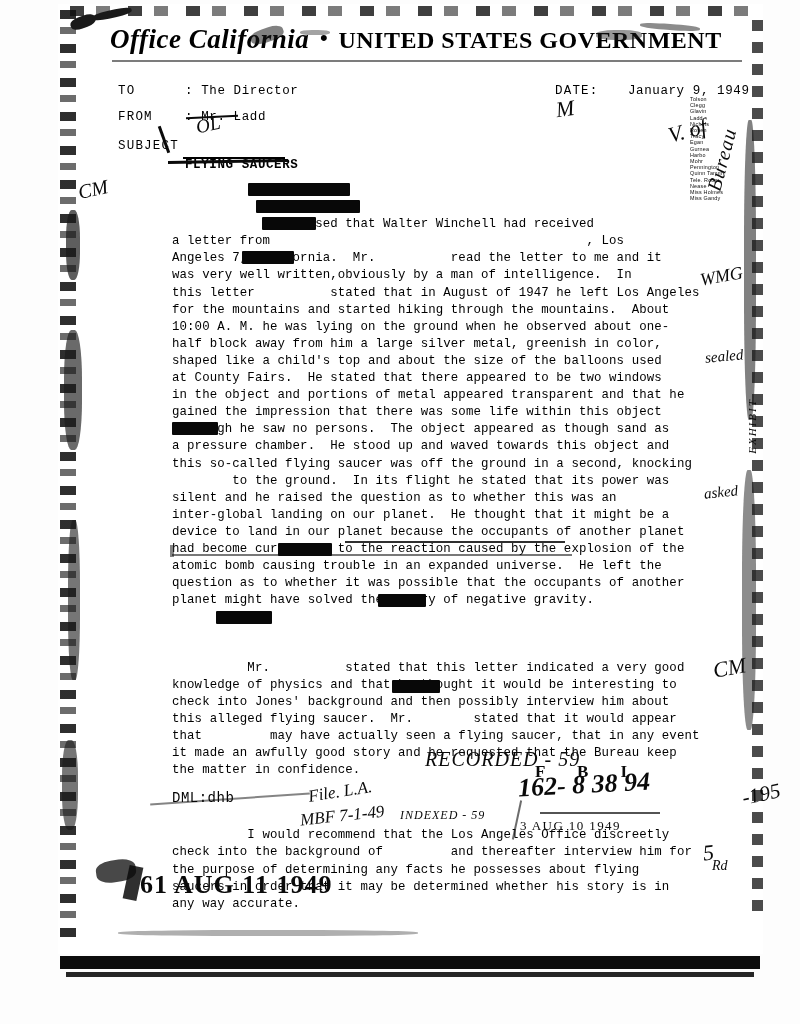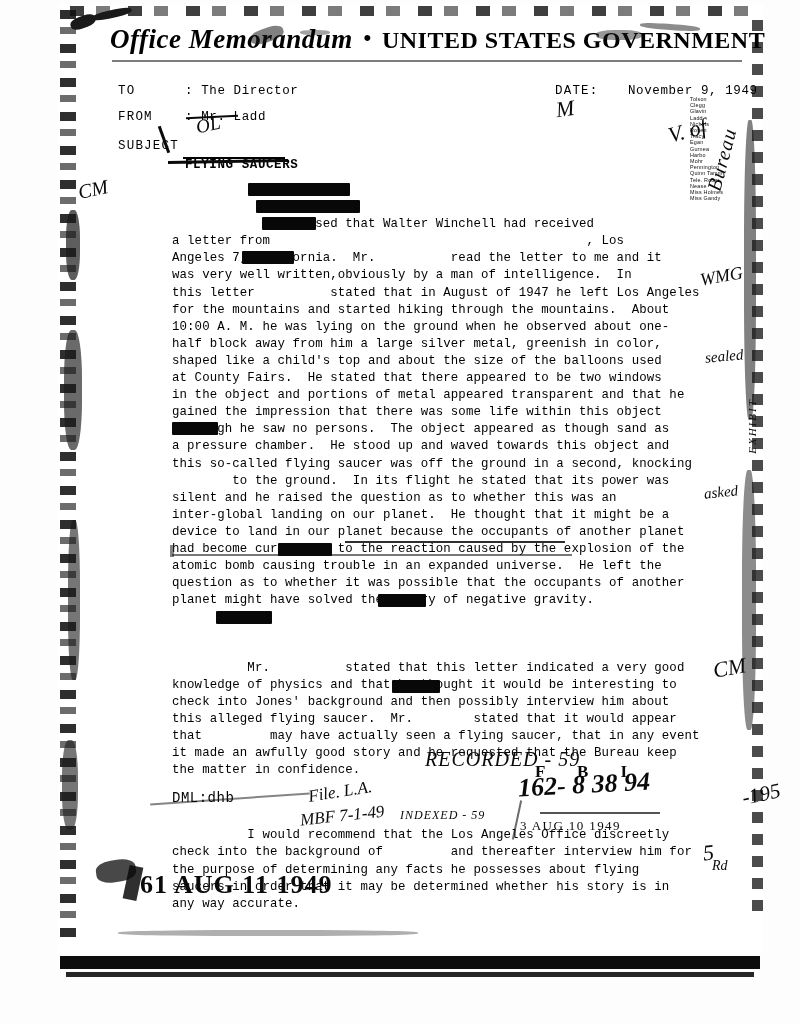--- a/index.html
+++ b/index.html
@@ -239,36 +239,36 @@
   <div class="speck" style="left:66px;top:210px;width:14px;height:70px;opacity:.7;"></div>
   <div class="speck" style="left:64px;top:330px;width:18px;height:120px;opacity:.65;"></div>
   <div class="speck" style="left:68px;top:520px;width:12px;height:160px;opacity:.6;"></div>
   <div class="speck" style="left:62px;top:740px;width:16px;height:90px;opacity:.6;"></div>
   <div class="speck" style="left:96px;top:860px;width:40px;height:22px;opacity:.8;transform:rotate(-8deg);"></div>
   <div class="speck" style="left:744px;top:120px;width:12px;height:300px;opacity:.55;"></div>
   <div class="speck" style="left:742px;top:470px;width:14px;height:260px;opacity:.5;"></div>
   <div class="speck" style="left:118px;top:930px;width:300px;height:6px;opacity:.35;"></div>
 
   <div class="hdr">
-    <span class="script">Office Memorandum</span><span class="dot">•</span><span class="caps">UNITED STATES GOVERNMENT</span>
+    <span class="script">Office California</span><span class="dot">•</span><span class="caps">UNITED STATES GOVERNMENT</span>
   </div>
   <div class="hdr-rule"></div>
 
   <div class="speck" style="left:250px;top:28px;width:34px;height:14px;opacity:.55;transform:rotate(-18deg);"></div>
   <div class="speck" style="left:596px;top:30px;width:46px;height:10px;opacity:.45;"></div>
 
   <div class="fld lbl" id="to-label">TO</div>
   <div class="fld" id="to-value">: The Director</div>
   <div class="fld lbl" id="from-label">FROM</div>
   <div class="fld" id="from-value">: Mr. Ladd</div>
   <div class="fld lbl" id="subj-label">SUBJECT</div>
   <div class="fld" id="subj-value">FLYING SAUCERS</div>
   <div class="underline-subj"></div>
   <div class="fld lbl" id="date-label">DATE:</div>
-  <div class="fld" id="date-value">November 9, 1949</div>
+  <div class="fld" id="date-value">January 9, 1949</div>
 
   <div class="stroke" style="left:186px;top:116px;width:52px;height:2px;transform:rotate(-3deg);"></div>
   <div class="stroke" style="left:168px;top:160px;width:120px;height:2.5px;transform:rotate(-1deg);"></div>
   <div class="stroke" style="left:150px;top:138px;width:28px;height:3px;transform:rotate(70deg);"></div>
 
   <div class="routing">
     <div>Tolson</div>
     <div>Clegg</div>
     <div>Glavin</div>
     <div>Ladd</div>

